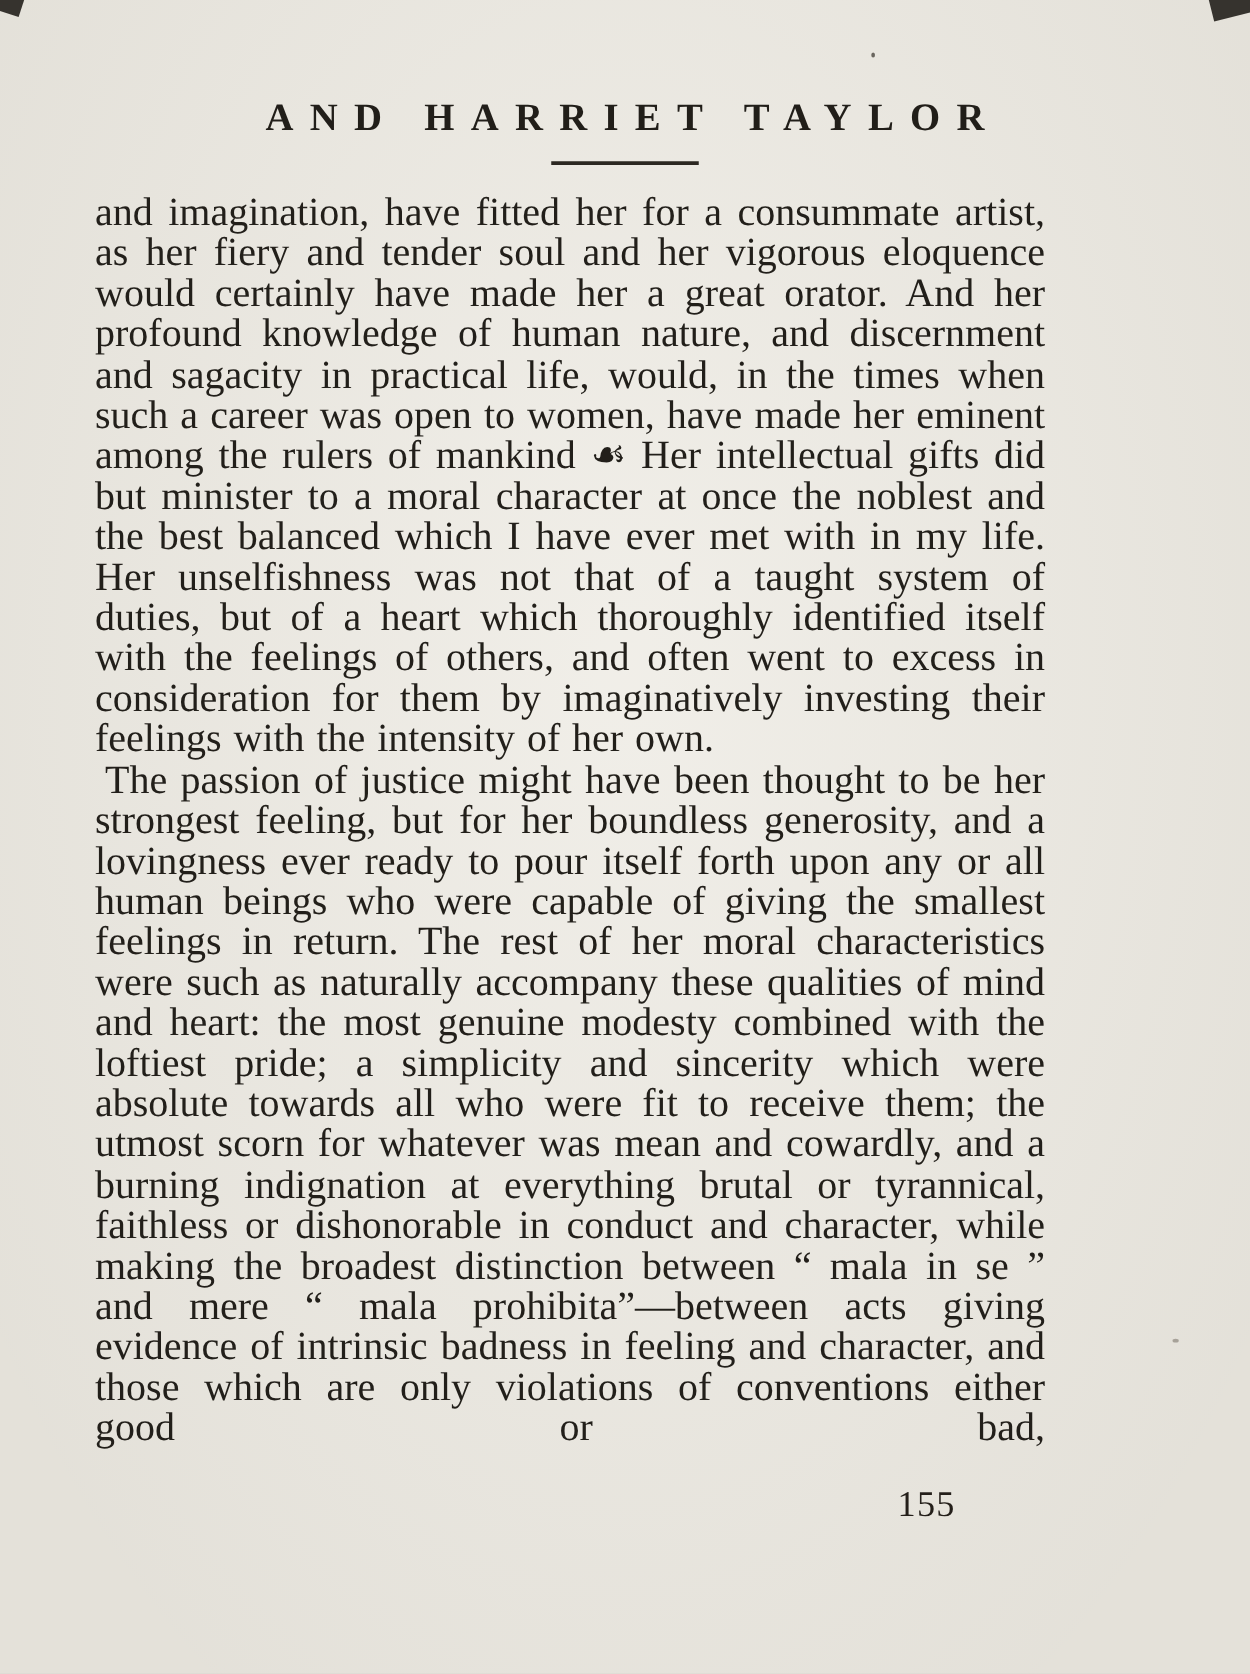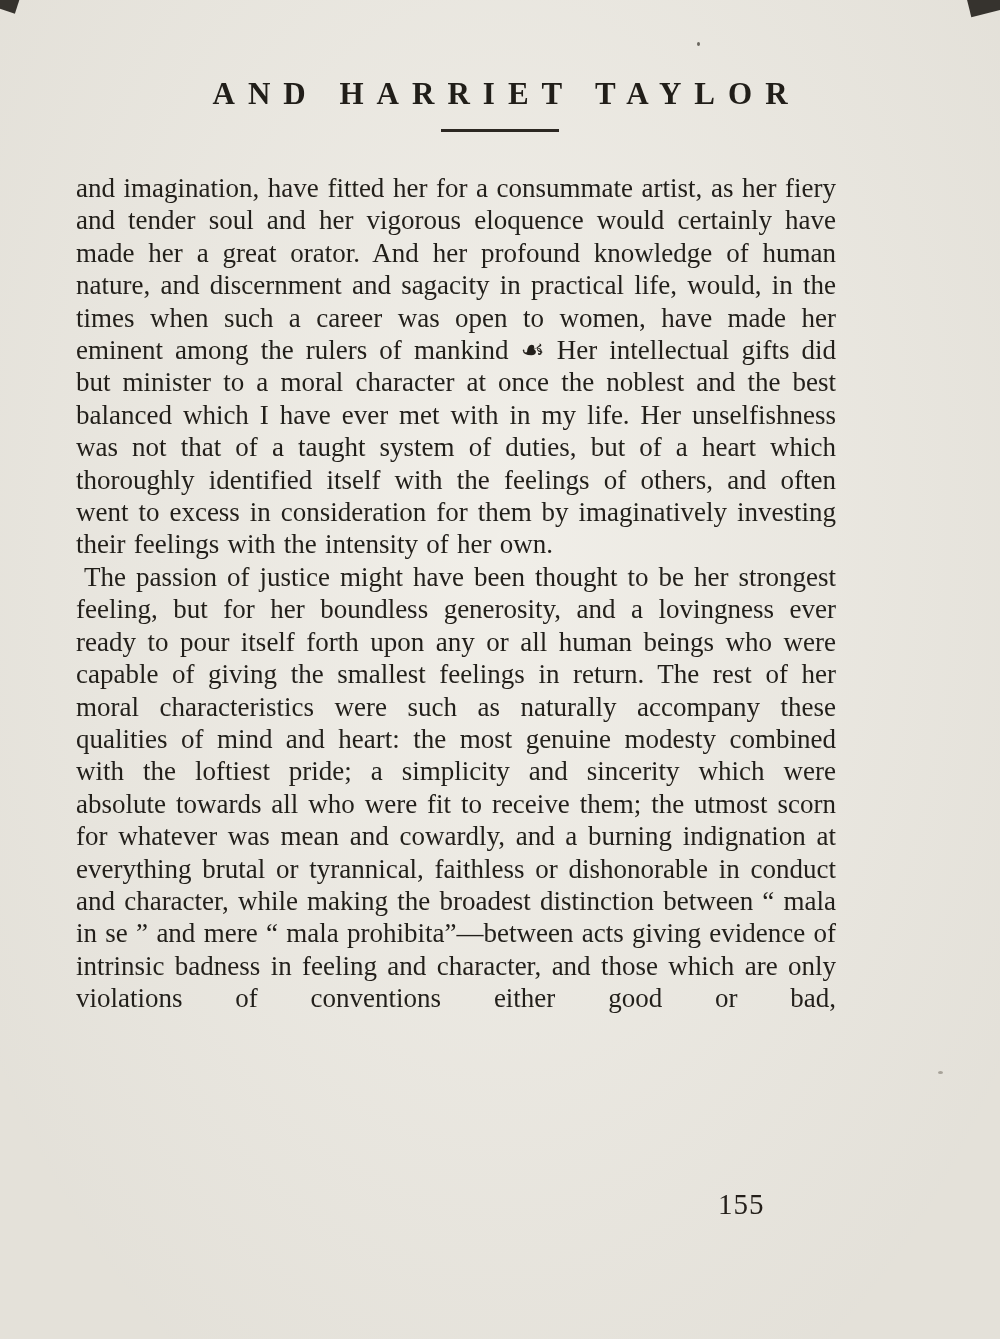--- a/index.html
+++ b/index.html
@@ -43,25 +43,24 @@
     background: #2c2822;
     margin: 17px auto 0 auto;
   }
 
   
   .text-block {
     position: absolute;
     top: 153px;
     left: 76px;
     width: 760px;
-    font-size: 27px;
+    font-size: 32px;
     line-height: 32.4px;
     text-align: justify;
     word-spacing: 1.5px;
-    margin-top: 19px;
   }
   .text-block p {
     margin: 0;
     padding: 0;
   }
   .para-2 {
     text-indent: 8px;
     text-align-last: justify;
   }
 

